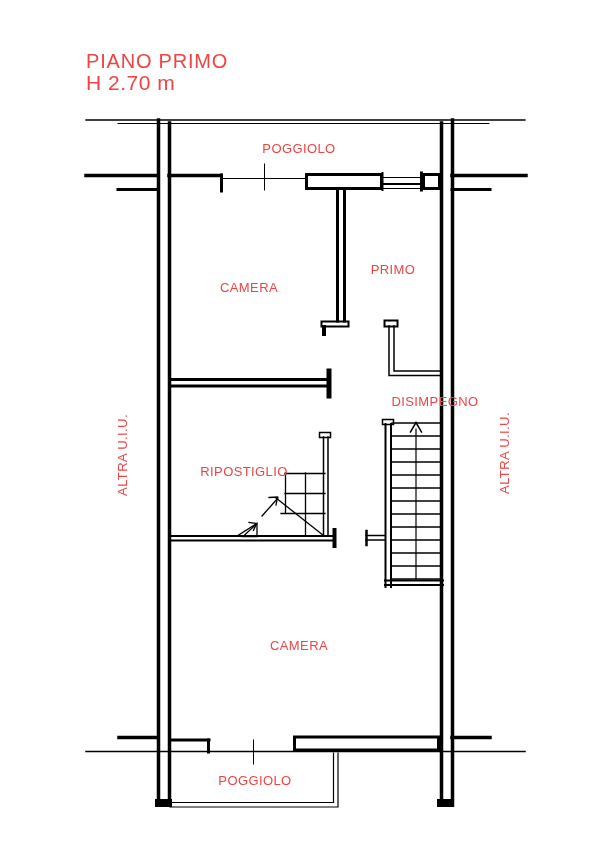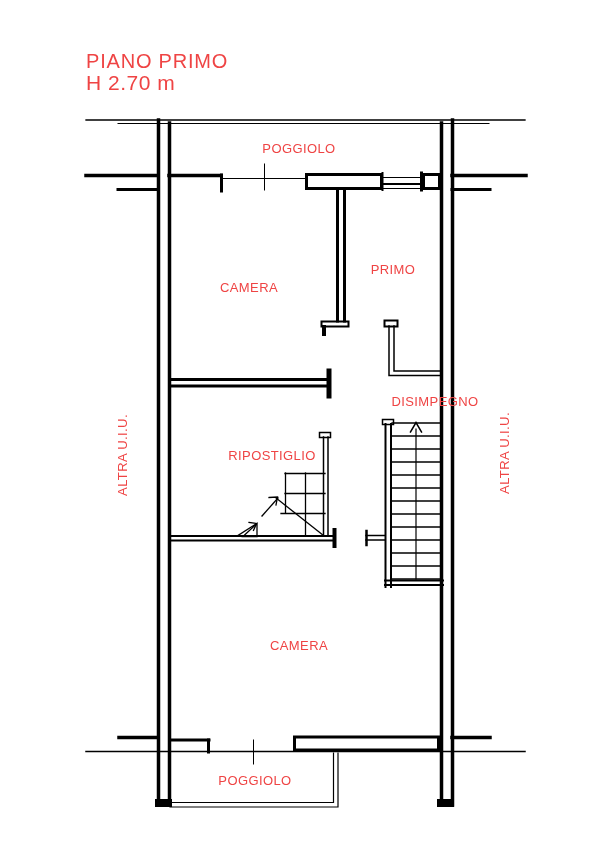--- a/index.html
+++ b/index.html
@@ -151,20 +151,20 @@
     <g>
       <path d="M333.5,753 L333.5,802.5 L170,802.5" stroke-width="1.2"></path>
       <path d="M338,753 L338,807 L170,807" stroke-width="1.2"></path>
     </g>
   </svg>
 
   <div class="room-label" style="left:299px;top:148px;">POGGIOLO</div>
   <div class="room-label" style="left:249px;top:287px;">CAMERA</div>
   <div class="room-label" style="left:393px;top:269px;">PRIMO</div>
   <div class="room-label" style="left:402px;top:401px;margin-left:33px;">DISIMPEGNO</div>
-  <div class="room-label" style="left:244px;top:455px;margin-left:28px;">RIPOSTIGLIO</div>
+  <div class="room-label" style="left:244px;top:471px;">RIPOSTIGLIO</div>
   <div class="room-label" style="left:299px;top:645px;">CAMERA</div>
   <div class="room-label" style="left:255px;top:780px;">POGGIOLO</div>
 
   <div class="side-label" style="left:122px;top:455px;">ALTRA U.I.U.</div>
   <div class="side-label" style="left:504px;top:453px;">ALTRA U.I.U.</div>
 
 </div>
 
 </body></html>

